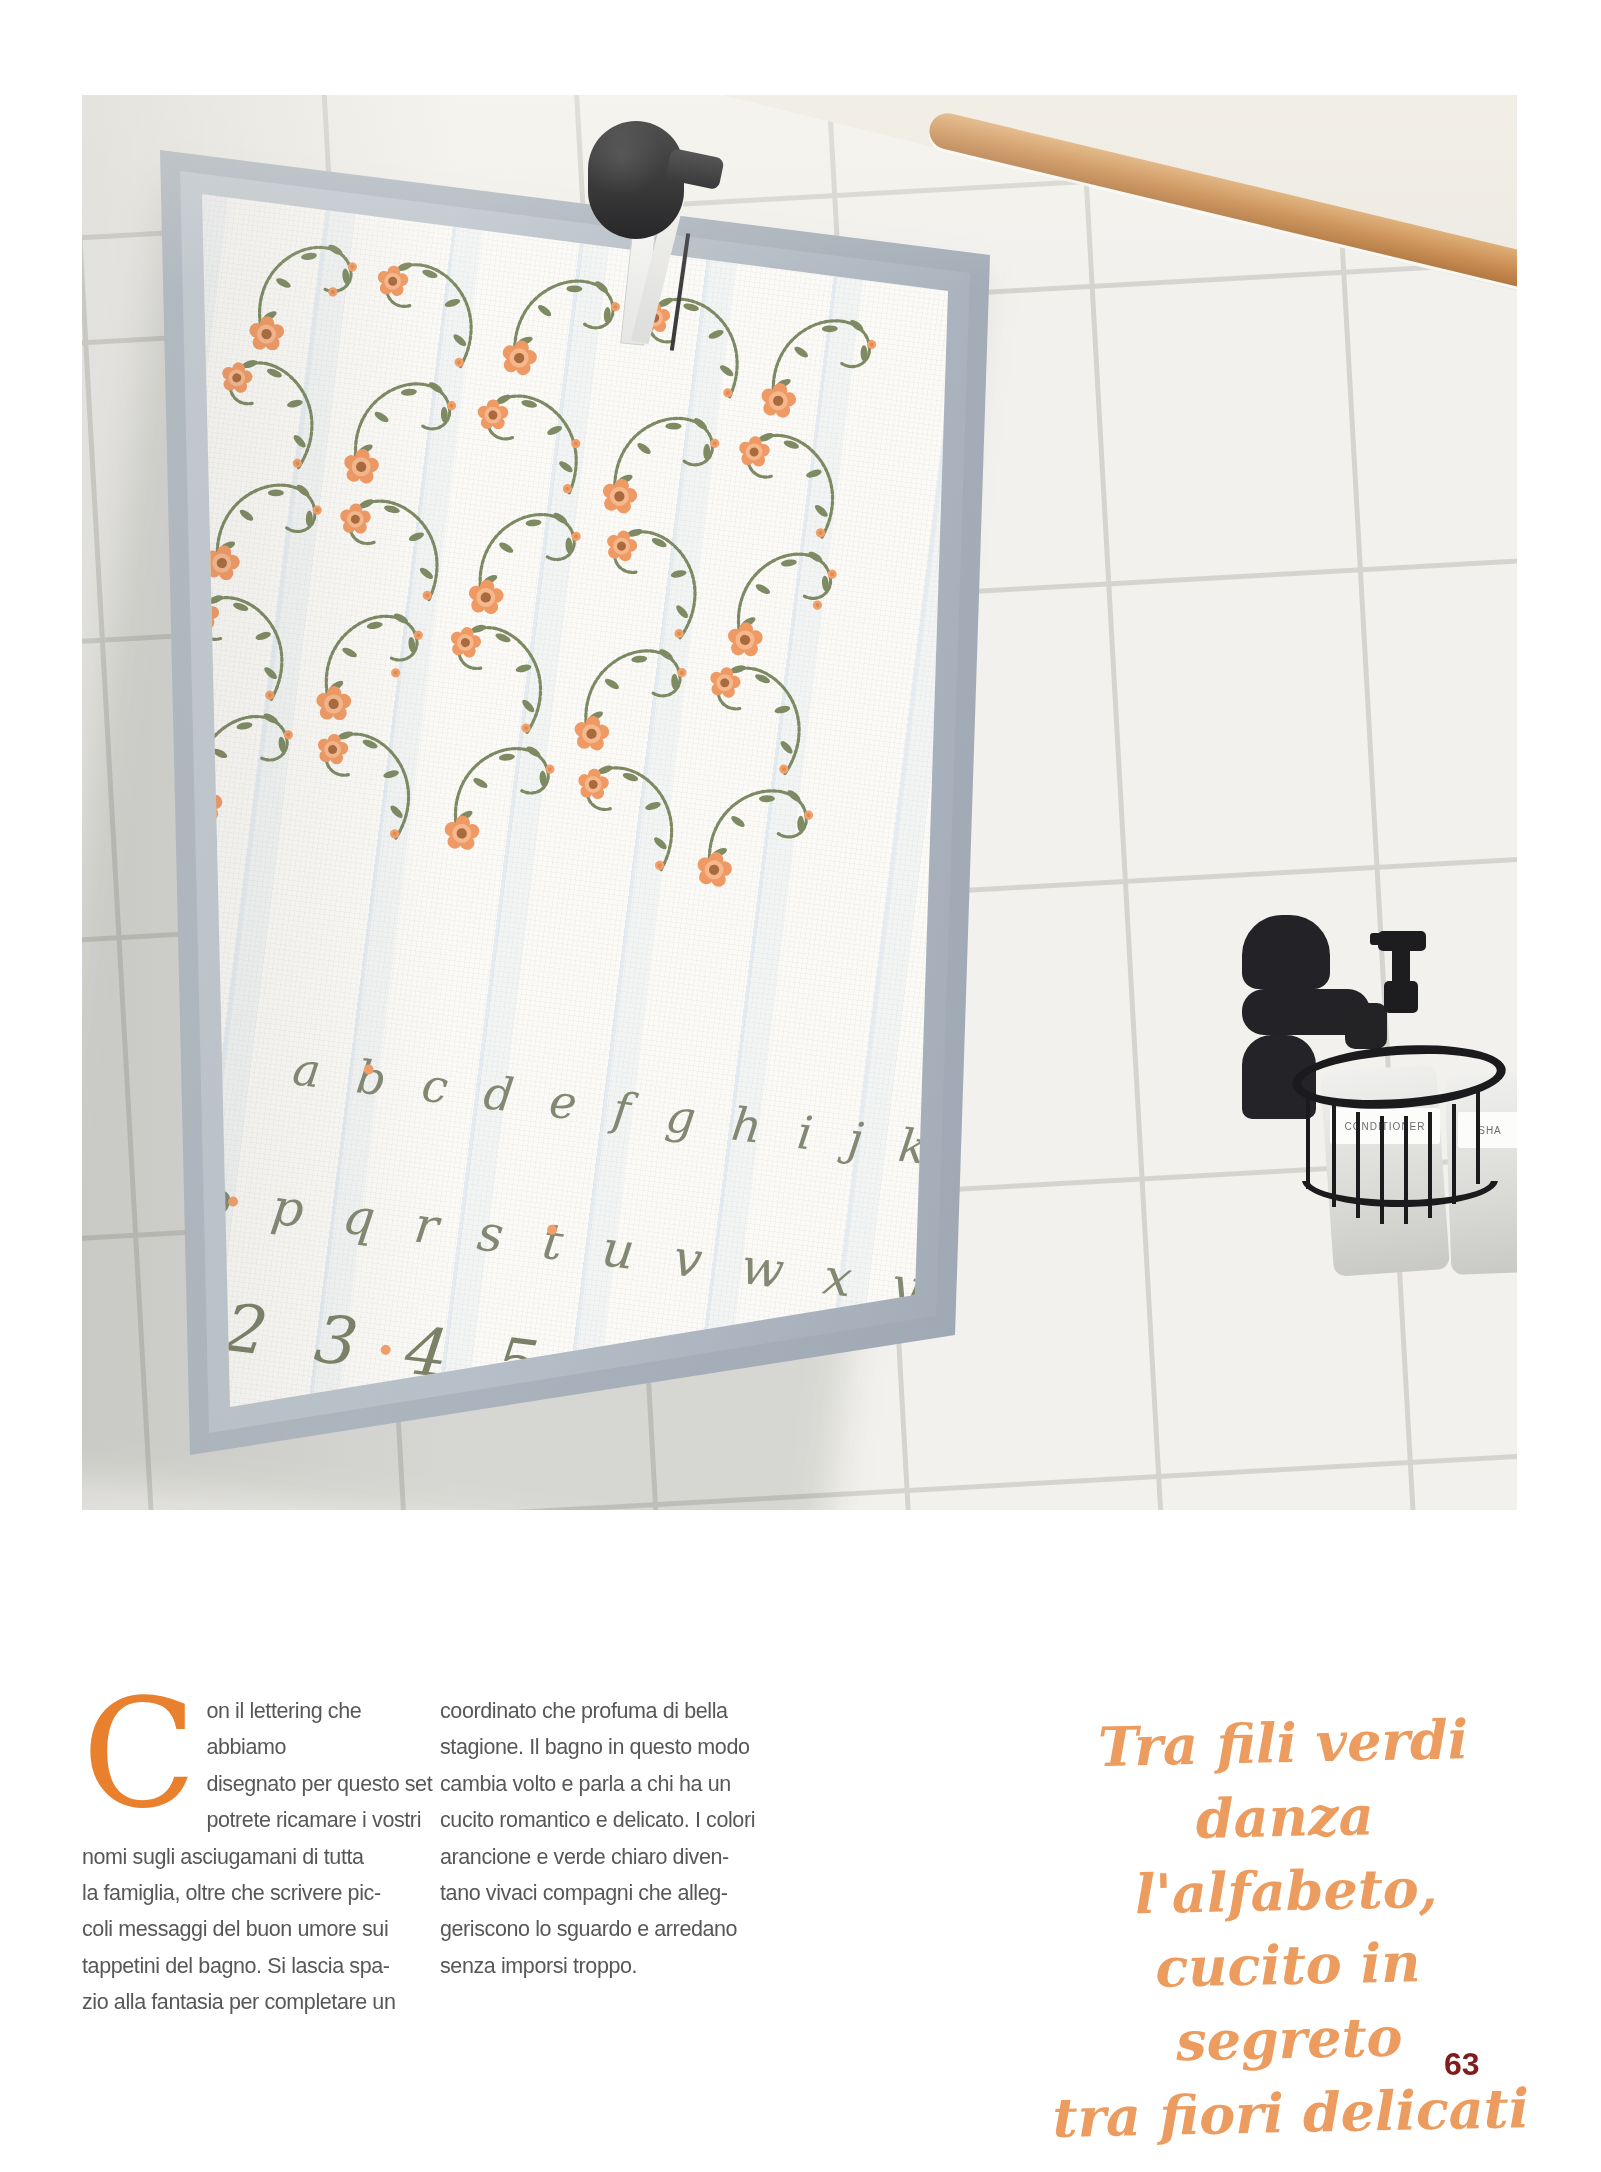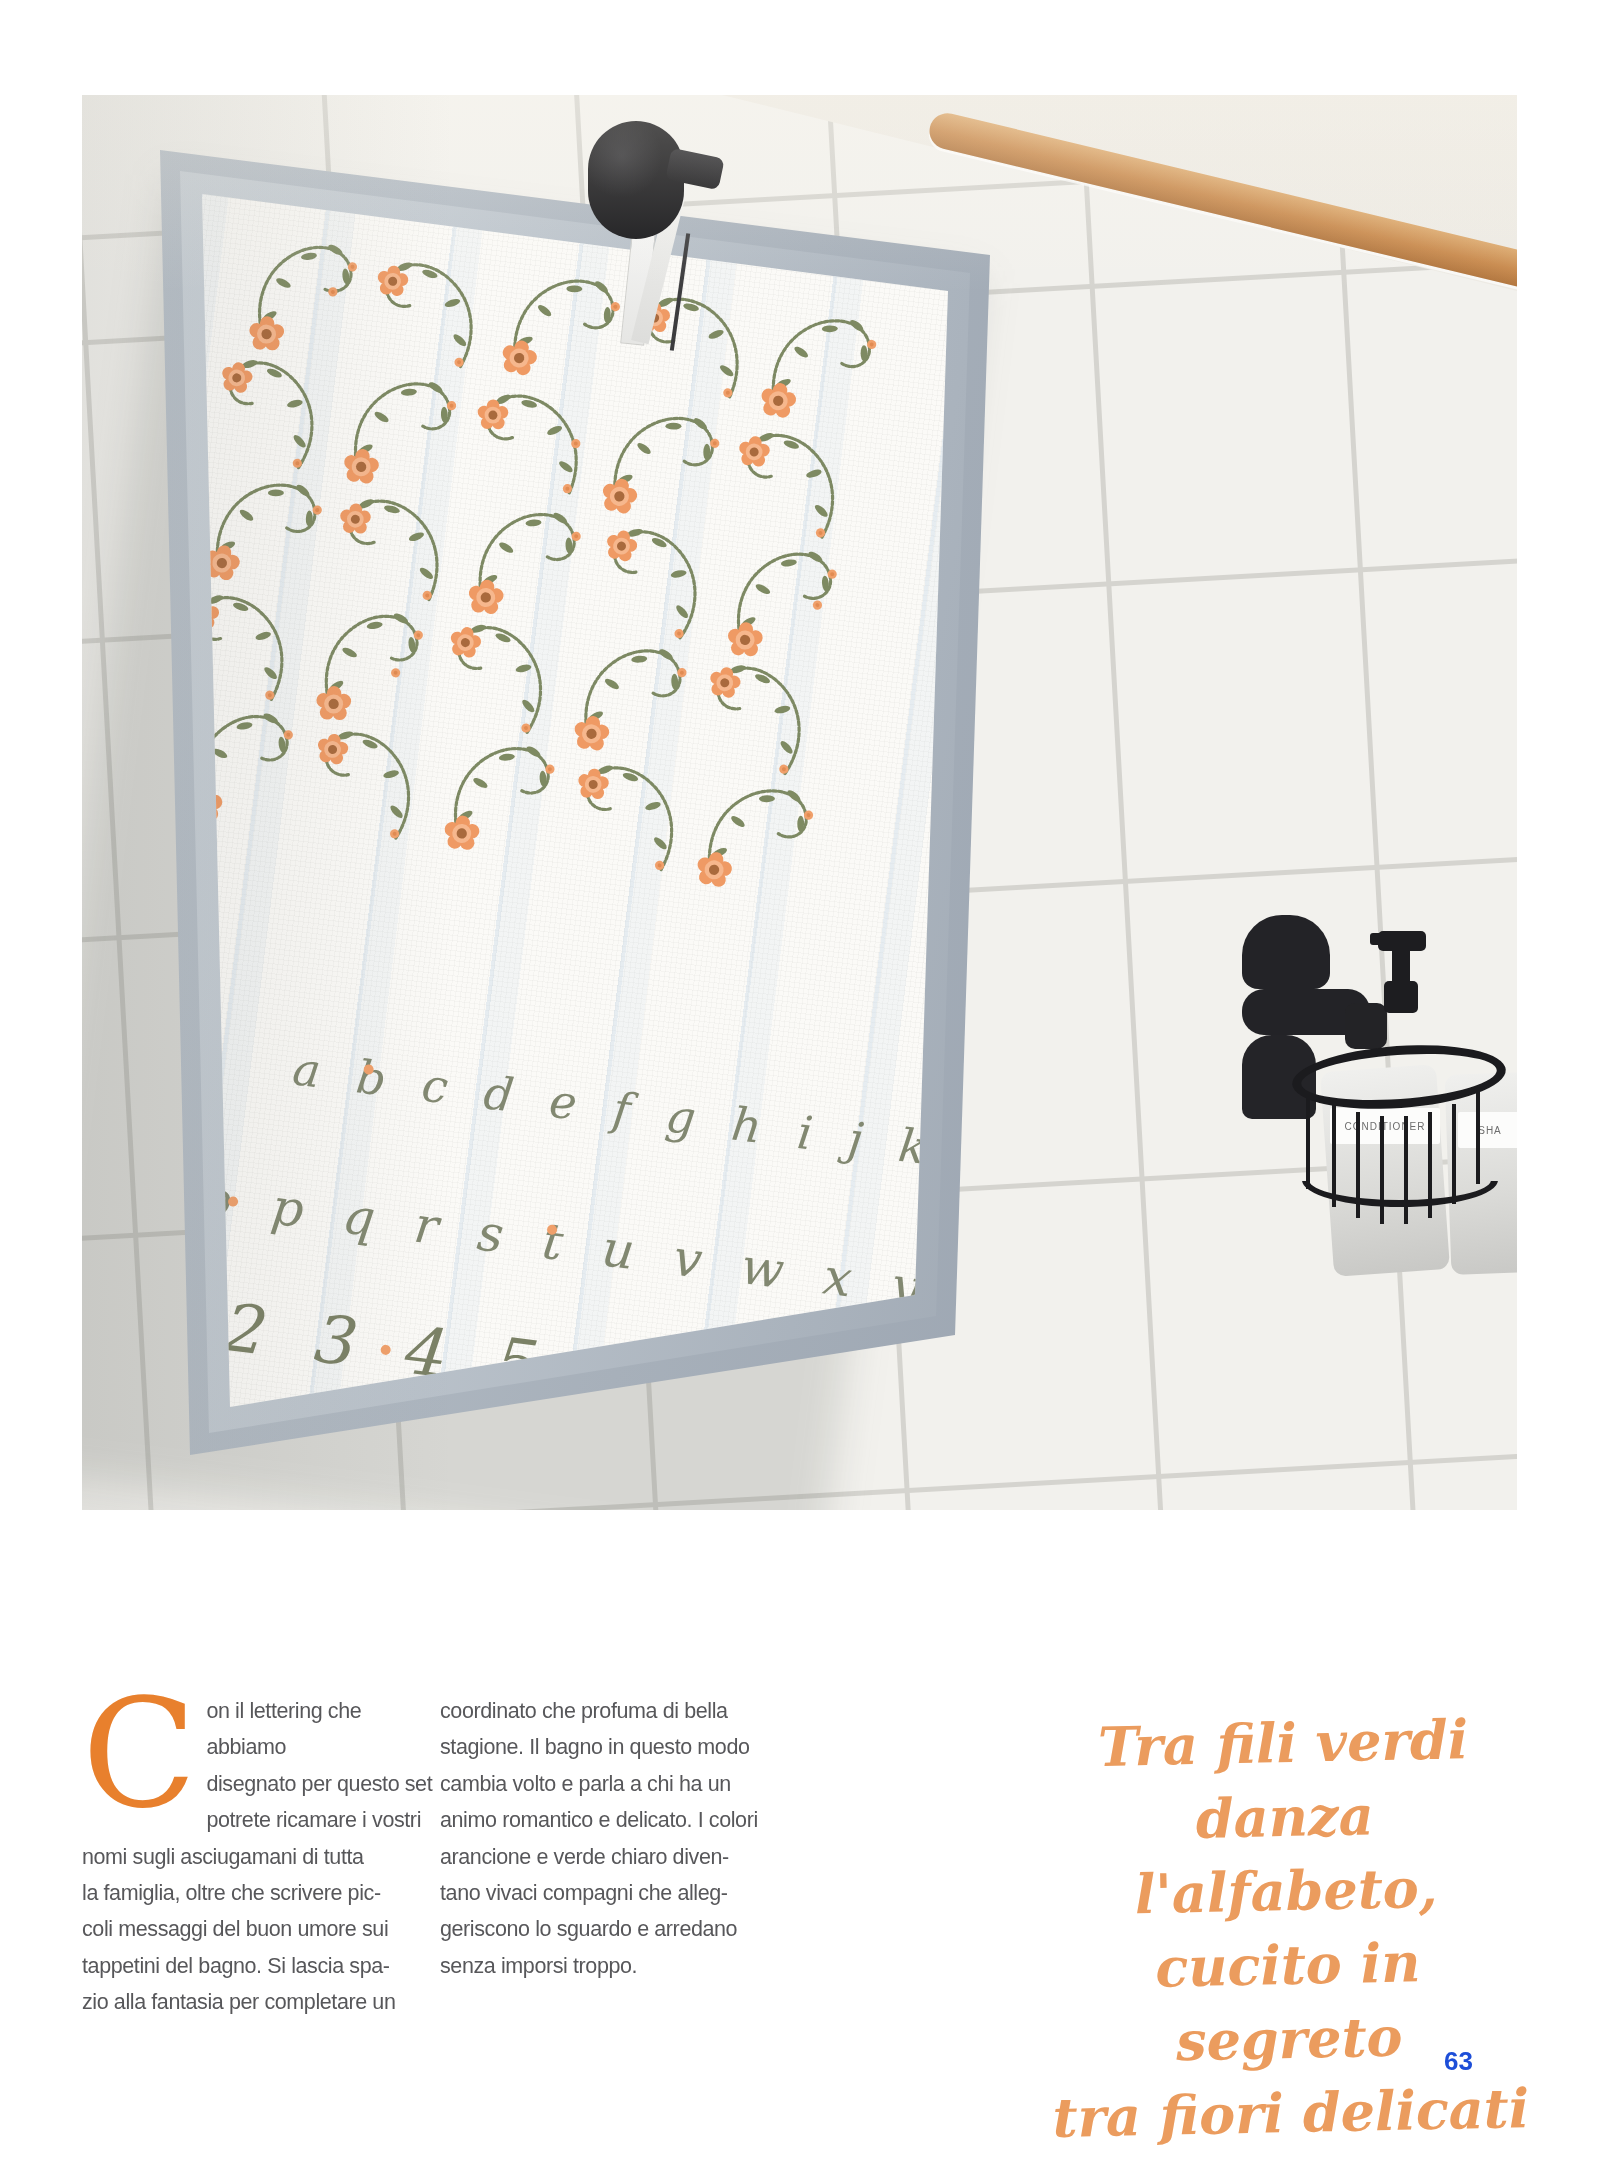--- a/index.html
+++ b/index.html
@@ -92,21 +92,21 @@
   .article { position:absolute; top:1693px; left:82px; width:740px; }
   .col { position:absolute; top:0; width:360px; font-size:21.5px; line-height:36.4px; letter-spacing:-0.4px;
     color:#57575a; white-space:pre-line; }
   .col1 { left:0; }
   .col2 { left:358px; }
   .dropcap { float:left; font-family:"DejaVu Serif", serif; font-size:150px; line-height:106px;
     color:#e8802d; margin:8px 10px 0 0; }
   .quote { position:absolute; left:1048px; top:1706px; width:478px; text-align:center;
     font-family:"DejaVu Serif", serif; font-style:italic; font-weight:bold;
     font-size:54px; line-height:74px; color:#eb9c5e; white-space:pre-line; transform:rotate(-1.2deg); }
-  .pageno { position:absolute; left:1444px; top:2046px; font-size:26px; font-weight:bold; color:#1d4ed8; }
+  .pageno { position:absolute; left:1444px; top:2046px; font-size:32px; font-weight:bold; color:#7f1d1d; }
 </style>
 </head>
 <body>
 
 <div class="page">
 
   <div class="photo">
     <div class="tiles"></div>
     <div class="wall-upper"></div>
     <div class="rail"></div>
@@ -237,21 +237,21 @@
 disegnato per questo set
 potrete ricamare i vostri
 nomi sugli asciugamani di tutta
 la famiglia, oltre che scrivere pic-
 coli messaggi del buon umore sui
 tappetini del bagno. Si lascia spa-
 zio alla fantasia per completare un</span></div>
     <div class="col col2"><span>coordinato che profuma di bella
 stagione. Il bagno in questo modo
 cambia volto e parla a chi ha un
-animo romantico e delicato. I colori
+cucito romantico e delicato. I colori
 arancione e verde chiaro diven-
 tano vivaci compagni che alleg-
 geriscono lo sguardo e arredano
 senza imporsi troppo.</span></div>
   </div>
 
   <div class="quote">Tra fili verdi
 danza l'alfabeto,
 cucito in segreto
 tra fiori delicati</div>

